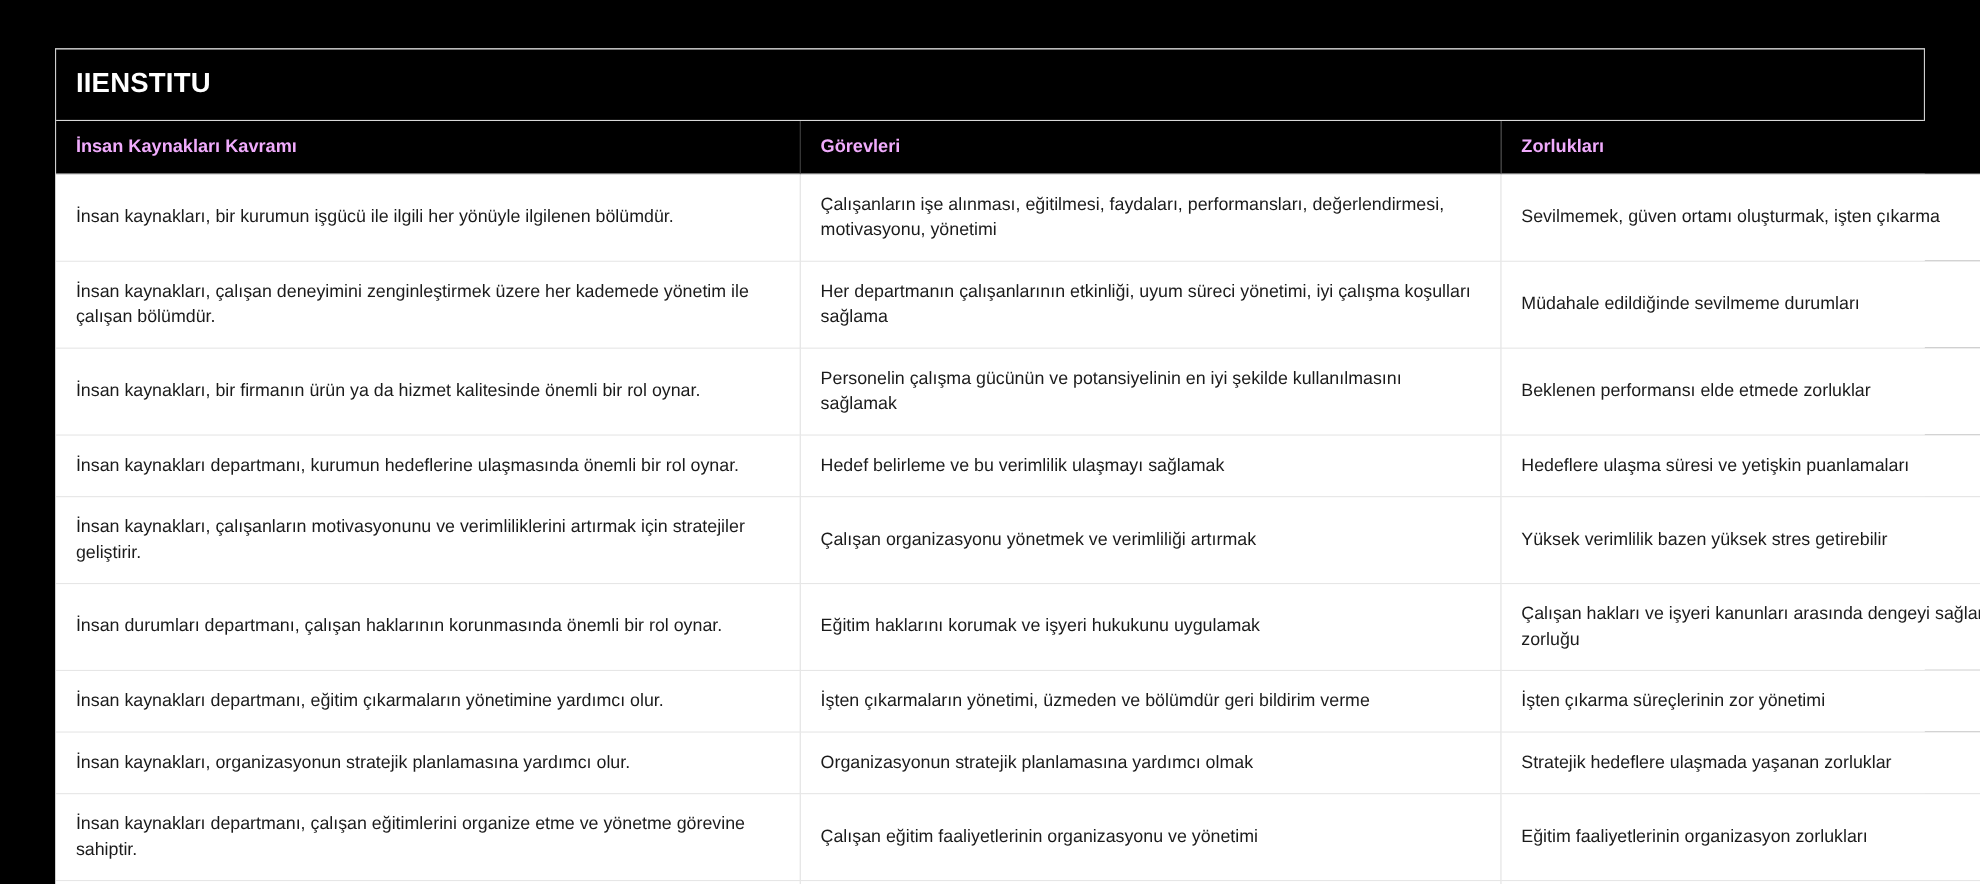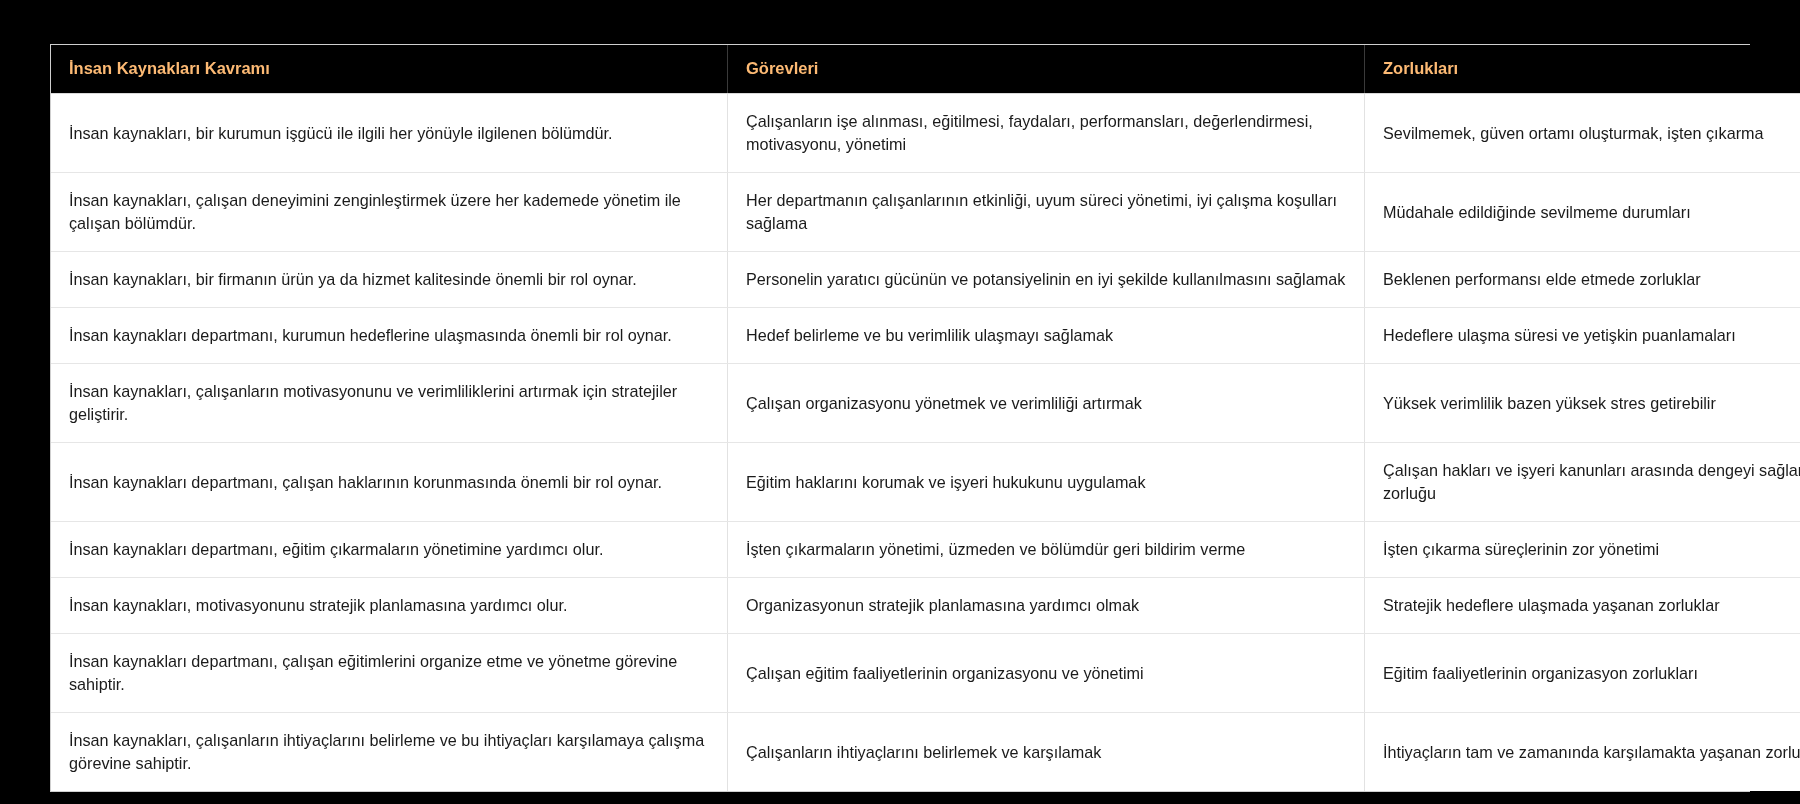--- a/index.html
+++ b/index.html
@@ -43,21 +43,21 @@
     letter-spacing: 0.2px;
     line-height: 1.1;
   }
   table.grid {
     border-collapse: collapse;
     width: 100%;
     table-layout: fixed;
   }
   table.grid thead th {
     background: #000000;
-    color: #fdba74;
+    color: #f0abfc;
     font-size: 16.5px;
     font-weight: bold;
     text-align: left;
     padding: 14px 18px 15px 18px;
     border-right: 1px solid #3a3a3a;
     border-bottom: 1px solid #d9d9d9;
     vertical-align: middle;
   }
   table.grid thead th:last-child { border-right: none; }
   table.grid tbody td {
@@ -76,20 +76,23 @@
   .col-a { width: 640px; }
   .col-b { width: 600px; }
   .col-c { width: 460px; }
 </style>
 </head>
 <body>
 
 <div class="page">
   <div class="table-wrap">
 
+    <div class="brand-bar">
+      <div class="brand-title">IIENSTITU</div>
+    </div>
 
     <table class="grid">
       <thead>
         <tr>
           <th class="col-a">İnsan Kaynakları Kavramı</th>
           <th class="col-b">Görevleri</th>
           <th class="col-c">Zorlukları</th>
         </tr>
       </thead>
       <tbody>
@@ -98,45 +101,45 @@
           <td class="col-b">Çalışanların işe alınması, eğitilmesi, faydaları, performansları, değerlendirmesi, motivasyonu, yönetimi</td>
           <td class="col-c">Sevilmemek, güven ortamı oluşturmak, işten çıkarma</td>
         </tr>
         <tr>
           <td class="col-a">İnsan kaynakları, çalışan deneyimini zenginleştirmek üzere her kademede yönetim ile çalışan bölümdür.</td>
           <td class="col-b">Her departmanın çalışanlarının etkinliği, uyum süreci yönetimi, iyi çalışma koşulları sağlama</td>
           <td class="col-c">Müdahale edildiğinde sevilmeme durumları</td>
         </tr>
         <tr>
           <td class="col-a">İnsan kaynakları, bir firmanın ürün ya da hizmet kalitesinde önemli bir rol oynar.</td>
-          <td class="col-b">Personelin yaratıcı gücünün ve potansiyelinin en iyi şekilde kullanılmasını sağlamak</td>
+          <td class="col-b">Personelin çalışma gücünün ve potansiyelinin en iyi şekilde kullanılmasını sağlamak</td>
           <td class="col-c">Beklenen performansı elde etmede zorluklar</td>
         </tr>
         <tr>
           <td class="col-a">İnsan kaynakları departmanı, kurumun hedeflerine ulaşmasında önemli bir rol oynar.</td>
           <td class="col-b">Hedef belirleme ve bu verimlilik ulaşmayı sağlamak</td>
           <td class="col-c">Hedeflere ulaşma süresi ve yetişkin puanlamaları</td>
         </tr>
         <tr>
           <td class="col-a">İnsan kaynakları, çalışanların motivasyonunu ve verimliliklerini artırmak için stratejiler geliştirir.</td>
           <td class="col-b">Çalışan organizasyonu yönetmek ve verimliliği artırmak</td>
           <td class="col-c">Yüksek verimlilik bazen yüksek stres getirebilir</td>
         </tr>
         <tr>
-          <td class="col-a">İnsan kaynakları departmanı, çalışan haklarının korunmasında önemli bir rol oynar.</td>
+          <td class="col-a">İnsan durumları departmanı, çalışan haklarının korunmasında önemli bir rol oynar.</td>
           <td class="col-b">Eğitim haklarını korumak ve işyeri hukukunu uygulamak</td>
           <td class="col-c">Çalışan hakları ve işyeri kanunları arasında dengeyi sağlama zorluğu</td>
         </tr>
         <tr>
           <td class="col-a">İnsan kaynakları departmanı, eğitim çıkarmaların yönetimine yardımcı olur.</td>
           <td class="col-b">İşten çıkarmaların yönetimi, üzmeden ve bölümdür geri bildirim verme</td>
           <td class="col-c">İşten çıkarma süreçlerinin zor yönetimi</td>
         </tr>
         <tr>
-          <td class="col-a">İnsan kaynakları, motivasyonunu stratejik planlamasına yardımcı olur.</td>
+          <td class="col-a">İnsan kaynakları, organizasyonun stratejik planlamasına yardımcı olur.</td>
           <td class="col-b">Organizasyonun stratejik planlamasına yardımcı olmak</td>
           <td class="col-c">Stratejik hedeflere ulaşmada yaşanan zorluklar</td>
         </tr>
         <tr>
           <td class="col-a">İnsan kaynakları departmanı, çalışan eğitimlerini organize etme ve yönetme görevine sahiptir.</td>
           <td class="col-b">Çalışan eğitim faaliyetlerinin organizasyonu ve yönetimi</td>
           <td class="col-c">Eğitim faaliyetlerinin organizasyon zorlukları</td>
         </tr>
         <tr>
           <td class="col-a">İnsan kaynakları, çalışanların ihtiyaçlarını belirleme ve bu ihtiyaçları karşılamaya çalışma görevine sahiptir.</td>

